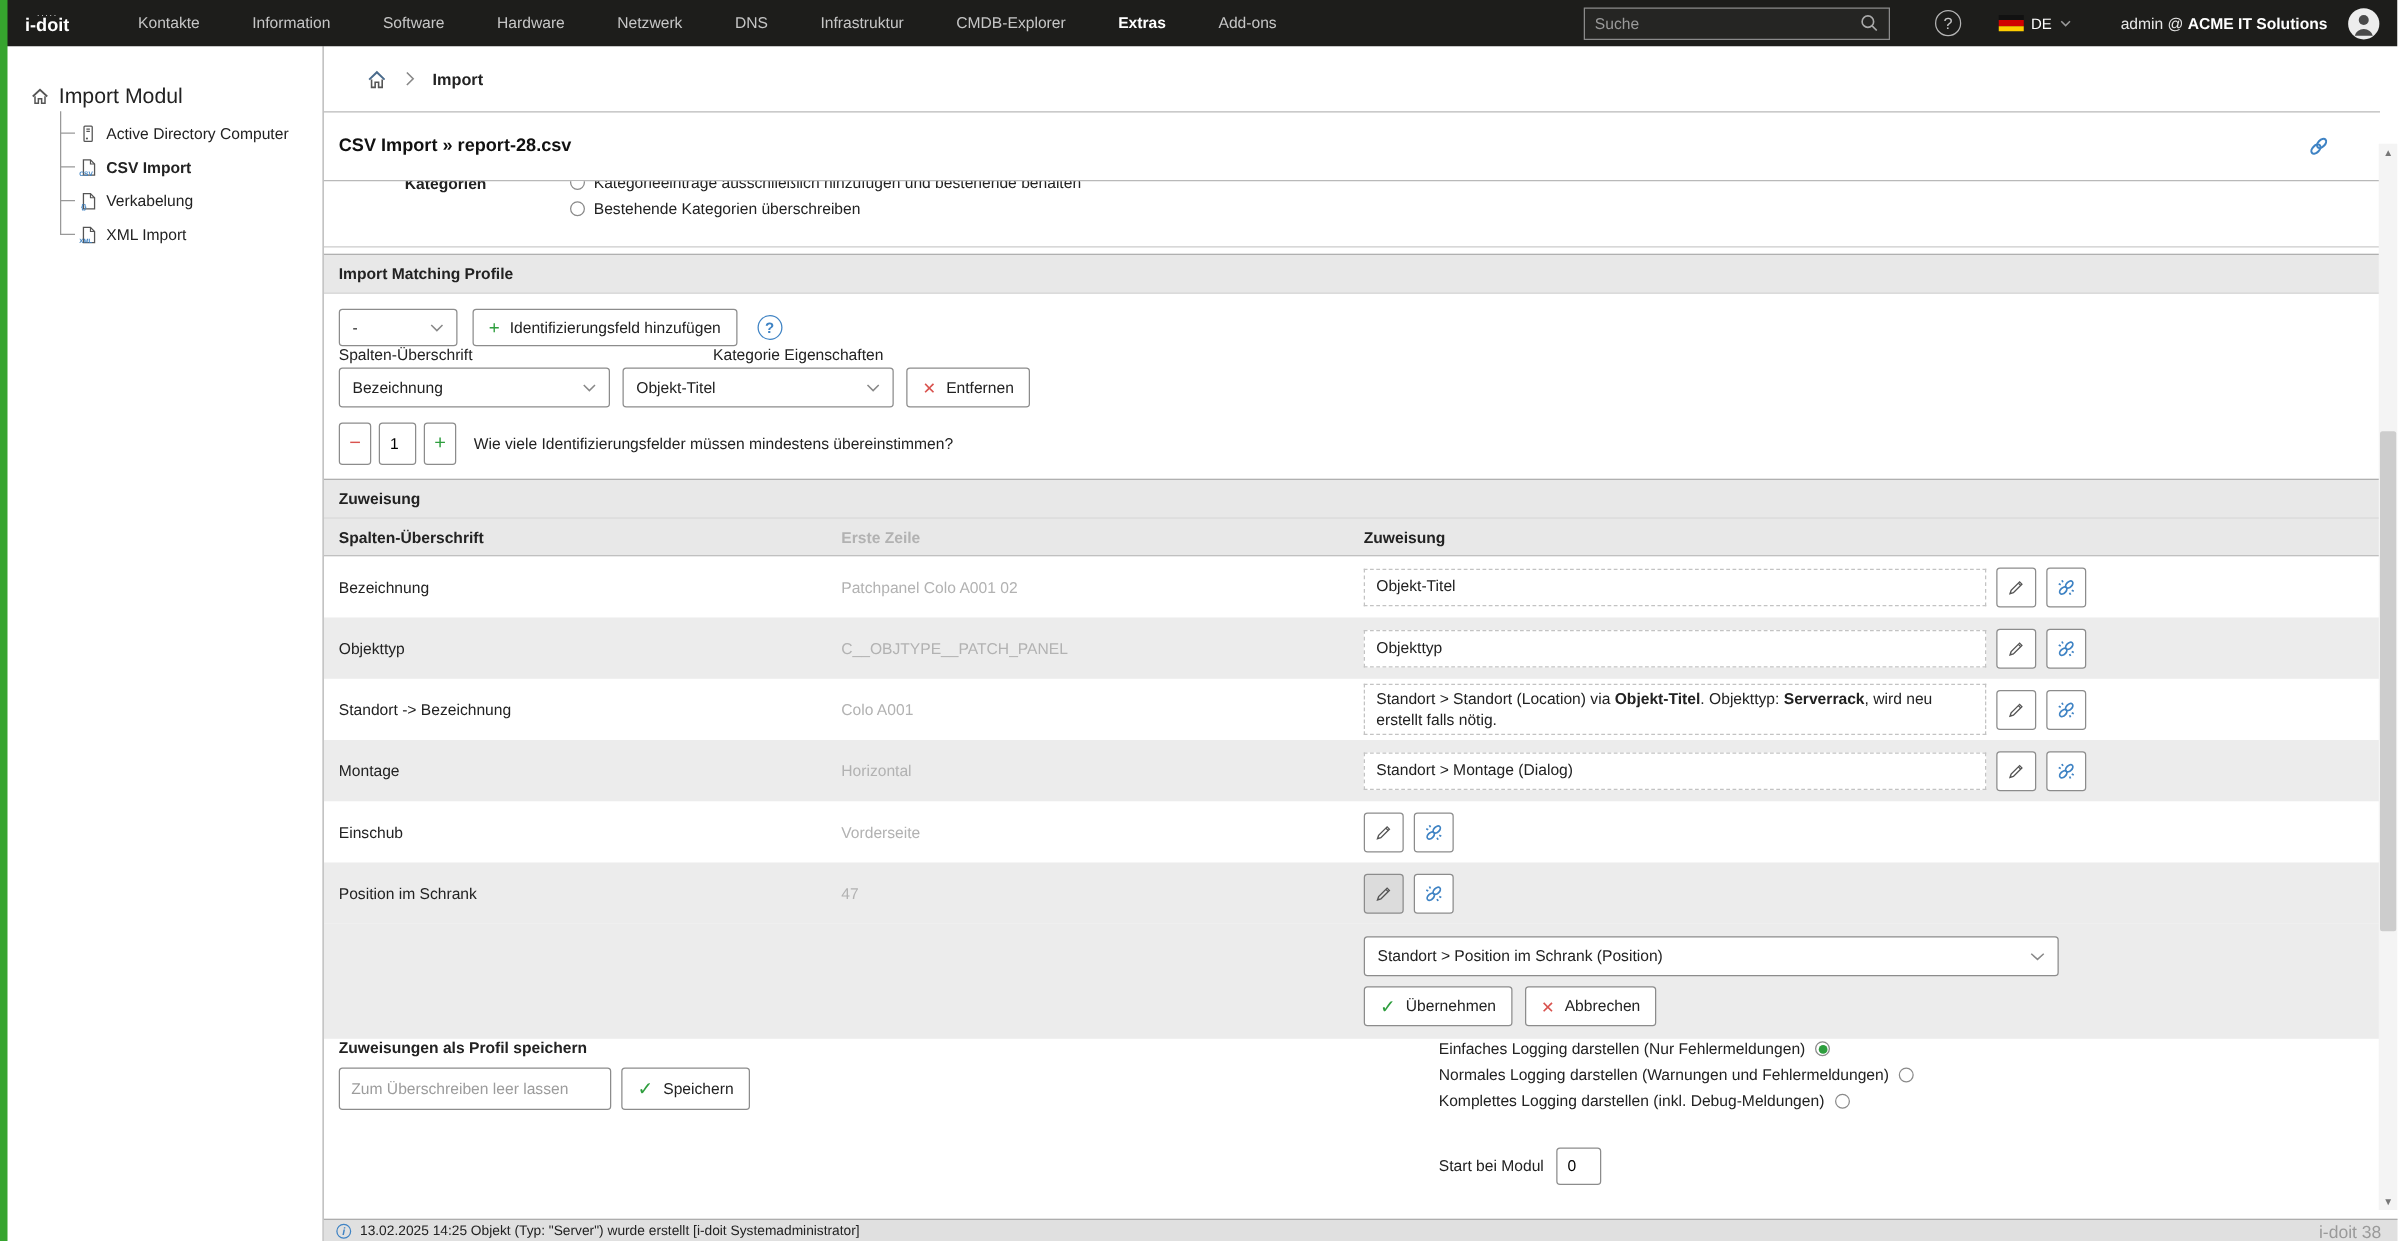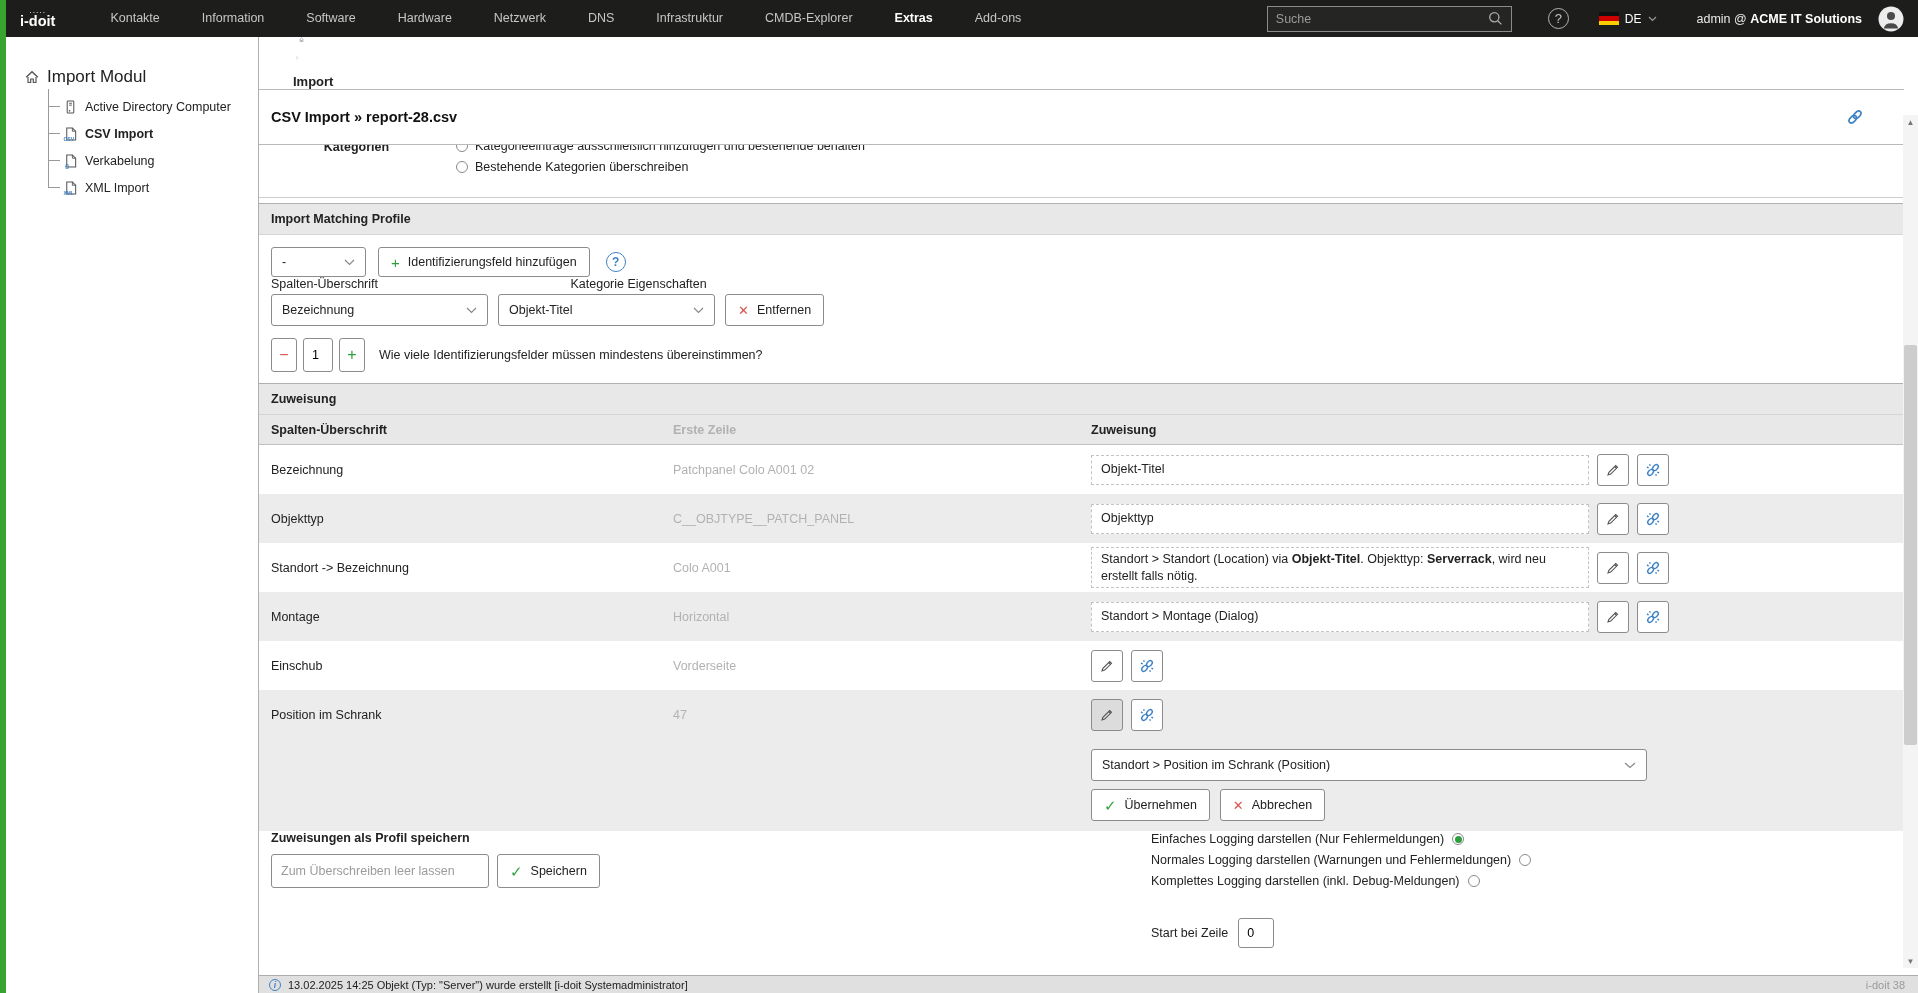--- a/index.html
+++ b/index.html
@@ -41,21 +41,21 @@
   .tree-root .lbl { font-size:17px; }
   .tree-children { position:relative; margin-left:24px; margin-top:6px; }
   .tree-children:before { content:""; position:absolute; left:0; top:-4px; bottom:13px; border-left:1px solid #999; }
   .tree-item { position:relative; height:27px; display:flex; align-items:center; gap:7px; padding-left:15px; cursor:pointer; }
   .tree-item:before { content:""; position:absolute; left:0; top:13px; width:12px; border-top:1px solid #999; }
   .tree-item.active .lbl { font-weight:bold; }
 
   
   .main { position:absolute; left:258px; top:37px; width:1660px; height:956px; background:#fff; border-left:1px solid #b0b0b0; }
   .breadcrumb-bar { position:absolute; top:0; left:0; width:1645px; height:53px; border-bottom:1px solid #b9b9b9;
-    display:flex; align-items:flex-start; padding-left:34px; gap:14px;flex-direction:column; }
+    display:flex; align-items:center; padding-left:34px; gap:14px; }
   .breadcrumb-bar .crumb { font-weight:bold; font-size:13px; cursor:pointer; }
   .title-bar { position:absolute; top:53px; left:0; width:1645px; height:55px; border-bottom:1px solid #b9b9b9;
     display:flex; align-items:center; padding:0 40px 0 12px; }
   .page-title { font-weight:bold; font-size:14.5px; color:#111; }
   .title-link { margin-left:auto; cursor:pointer; display:flex; }
 
   .content { position:absolute; top:108px; left:0; width:1645px; height:827px; overflow:hidden; }
 
   
   .kategorien-row { margin-top:-7px; display:flex; padding-left:12px; }
@@ -133,21 +133,21 @@
   .vscroll { position:absolute; right:0; top:78px; width:15px; height:853px; background:#f4f4f4; }
   .vscroll .arr { height:14px; display:flex; align-items:center; justify-content:center; font-size:8px;
     color:#777; cursor:pointer; }
   .vscroll .arr.down { position:absolute; bottom:0; left:0; right:0; }
   .vscroll .thumb { position:absolute; top:230px; left:1px; width:13px; height:400px; background:#cdcdcd;
     border-radius:2px; cursor:pointer; }
   .statusbar { position:absolute; bottom:0; left:0; width:1660px; height:18px; background:#e0e0e0;
     border-top:1px solid #adadad; display:flex; align-items:center; gap:7px; padding:0 14px 0 10px; font-size:11px; }
   .info-circle { width:12px; height:12px; border:1.2px solid #3f83c4; border-radius:50%; color:#3f83c4;
     font-size:8.5px; font-style:italic; font-weight:bold; display:flex; align-items:center; justify-content:center; }
-  .sb-version { margin-left:auto; color:#9a9a9a; font-size:11px; }
+  .sb-version { margin-left:auto; color:#9a9a9a; font-size:14px; }
 
   svg { display:block; }
 </style>
 </head>
 <body>
 
 <div id="app">
   <div class="brand-strip"></div>
 
   <div class="topbar">
@@ -544,21 +544,21 @@
           </div>
           <div class="log-line">
             <span>Normales Logging darstellen (Warnungen und Fehlermeldungen)</span>
             <span class="radio"></span>
           </div>
           <div class="log-line">
             <span>Komplettes Logging darstellen (inkl. Debug-Meldungen)</span>
             <span class="radio"></span>
           </div>
           <div class="start-row">
-            <span>Start bei Zeile</span>
+            <span>Start bei Modul</span>
             <input class="small-input" value="0" style="">
           </div>
 
         </div>
       </div>
     </div>
 
     <div class="vscroll">
       <div class="arr">▲</div>
       <div class="thumb"></div>

